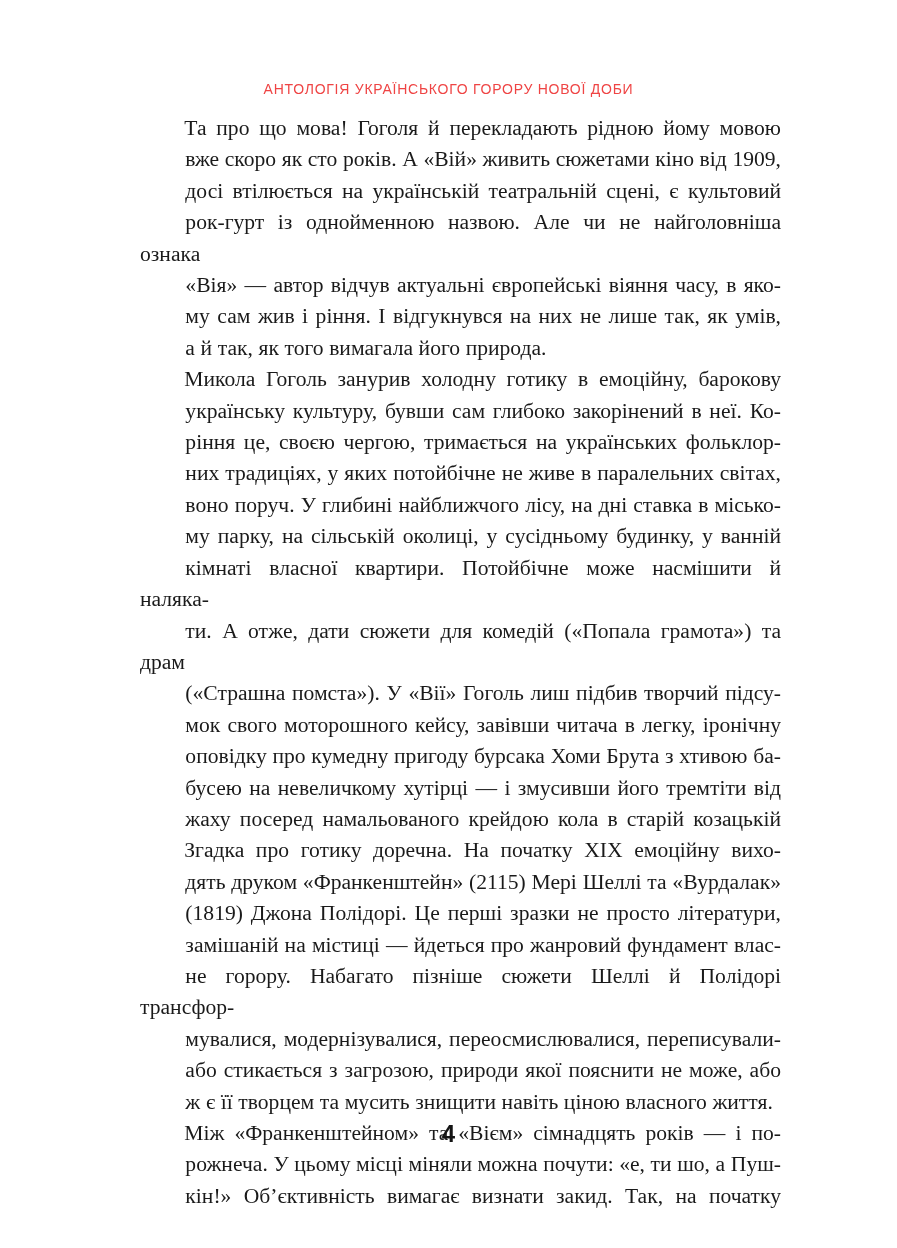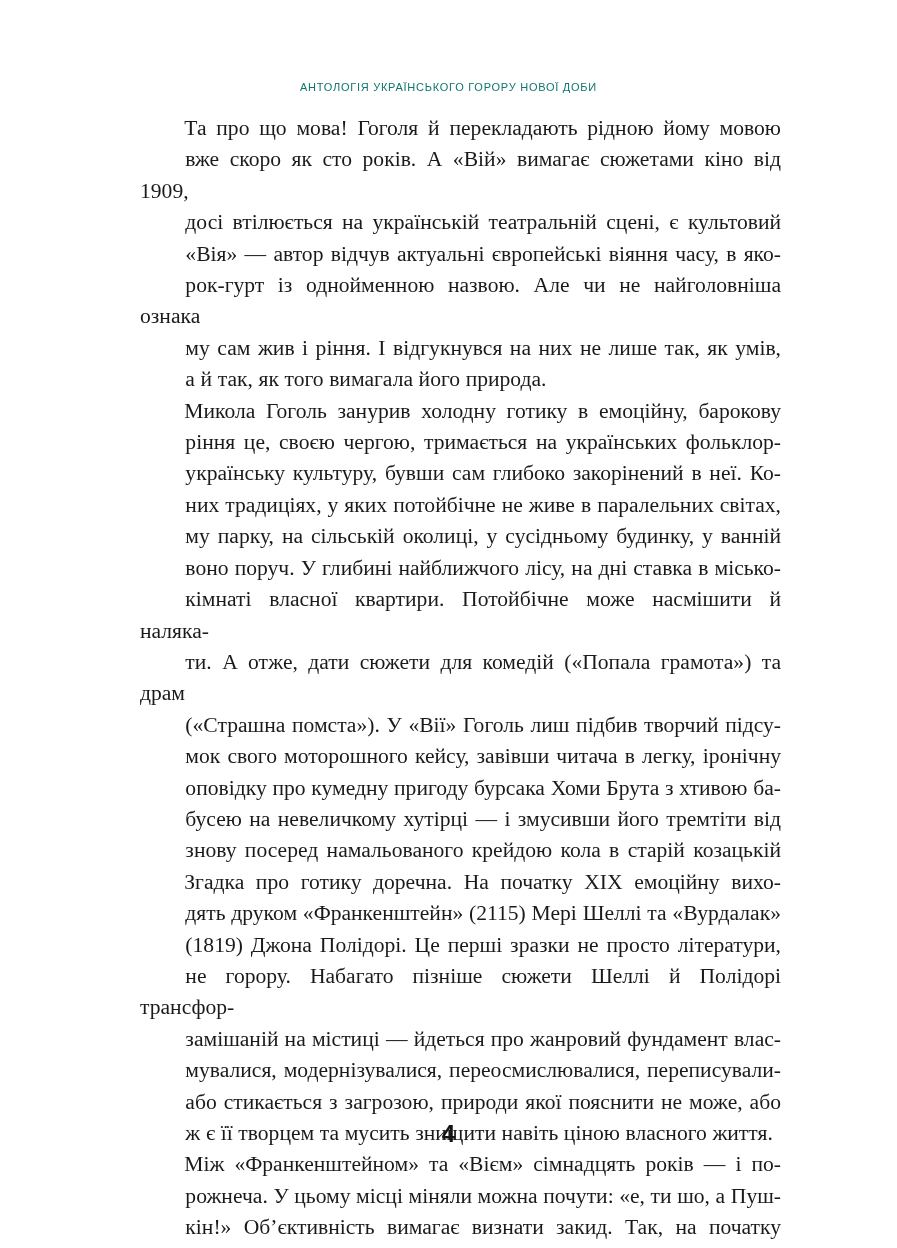--- a/index.html
+++ b/index.html
@@ -25,23 +25,23 @@
   }
 
   
   .running-head {
     position: absolute;
     top: 82px;
     left: 0;
     right: 0;
     text-align: center;
     font-family: "Liberation Sans", "DejaVu Sans", sans-serif;
-    font-size: 11px;
+    font-size: 14px;
     letter-spacing: 0.75px;
-    color: #0f766e;
+    color: #ef4444;
     font-weight: 400;
     line-height: 1;
     white-space: nowrap;
   }
 
   
   .textblock {
     position: absolute;
     top: 113px;
     left: 140px;
@@ -95,48 +95,48 @@
 </head>
 <body>
 
 <div class="page">
 
   <div class="running-head">АНТОЛОГІЯ УКРАЇНСЬКОГО ГОРОРУ НОВОЇ ДОБИ</div>
 
   <div class="textblock">
       <p class="para indent">
         <span class="line first-indent">Та про що мова! Гоголя й перекладають рідною йому мовою</span>
-        <span class="line">вже скоро як сто років. А «Вій» вимагає сюжетами кіно від 1909,</span>
+        <span class="line">вже скоро як сто років. А «Вій» живить сюжетами кіно від 1909,</span>
         <span class="line">досі втілюється на українській театральній сцені, є культовий</span>
+        <span class="line">рок-гурт із однойменною назвою. Але чи не найголовніша ознака</span>
         <span class="line">«Вія» — автор відчув актуальні європейські віяння часу, в яко-</span>
-        <span class="line">рок-гурт із однойменною назвою. Але чи не найголовніша ознака</span>
         <span class="line">му сам жив і ріння. І відгукнувся на них не лише так, як умів,</span>
         <span class="line last">а й так, як того вимагала його природа.</span>
       </p>
       <p class="para indent">
         <span class="line first-indent">Микола Гоголь занурив холодну готику в емоційну, барокову</span>
+        <span class="line">українську культуру, бувши сам глибоко закорінений в неї. Ко-</span>
         <span class="line">ріння це, своєю чергою, тримається на українських фольклор-</span>
-        <span class="line">українську культуру, бувши сам глибоко закорінений в неї. Ко-</span>
         <span class="line">них традиціях, у яких потойбічне не живе в паралельних світах,</span>
+        <span class="line">воно поруч. У глибині найближчого лісу, на дні ставка в місько-</span>
         <span class="line">му парку, на сільській околиці, у сусідньому будинку, у ванній</span>
-        <span class="line">воно поруч. У глибині найближчого лісу, на дні ставка в місько-</span>
         <span class="line">кімнаті власної квартири. Потойбічне може насмішити й наляка-</span>
         <span class="line">ти. А отже, дати сюжети для комедій («Попала грамота») та драм</span>
         <span class="line">(«Страшна помста»). У «Вії» Гоголь лиш підбив творчий підсу-</span>
         <span class="line">мок свого моторошного кейсу, завівши читача в легку, іронічну</span>
         <span class="line">оповідку про кумедну пригоду бурсака Хоми Брута з хтивою ба-</span>
         <span class="line">бусею на невеличкому хутірці — і змусивши його тремтіти від</span>
-        <span class="line">знову посеред намальованого крейдою кола в старій козацькій</span>
+        <span class="line">жаху посеред намальованого крейдою кола в старій козацькій</span>
       </p>
       <p class="para indent">
         <span class="line first-indent">Згадка про готику доречна. На початку XIX емоційну вихо-</span>
         <span class="line">дять друком «Франкенштейн» (2115) Мері Шеллі та «Вурдалак»</span>
         <span class="line">(1819) Джона Полідорі. Це перші зразки не просто літератури,</span>
+        <span class="line">замішаній на містиці — йдеться про жанровий фундамент влас-</span>
         <span class="line">не горору. Набагато пізніше сюжети Шеллі й Полідорі трансфор-</span>
-        <span class="line">замішаній на містиці — йдеться про жанровий фундамент влас-</span>
         <span class="line">мувалися, модернізувалися, переосмислювалися, переписували-</span>
         <span class="line">або стикається з загрозою, природи якої пояснити не може, або</span>
         <span class="line last">ж є її творцем та мусить знищити навіть ціною власного життя.</span>
       </p>
       <p class="para indent">
         <span class="line first-indent">Між «Франкенштейном» та «Вієм» сімнадцять років — і по-</span>
         <span class="line">рожнеча. У цьому місці міняли можна почути: «е, ти шо, а Пуш-</span>
         <span class="line">кін!» Об’єктивність вимагає визнати закид. Так, на початку</span>
       </p>
     </div>

